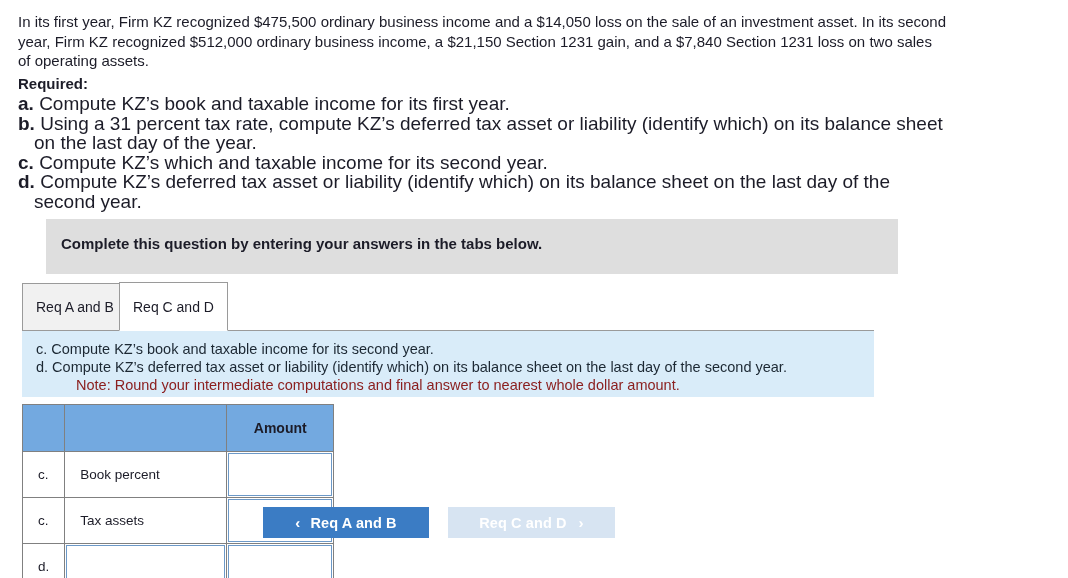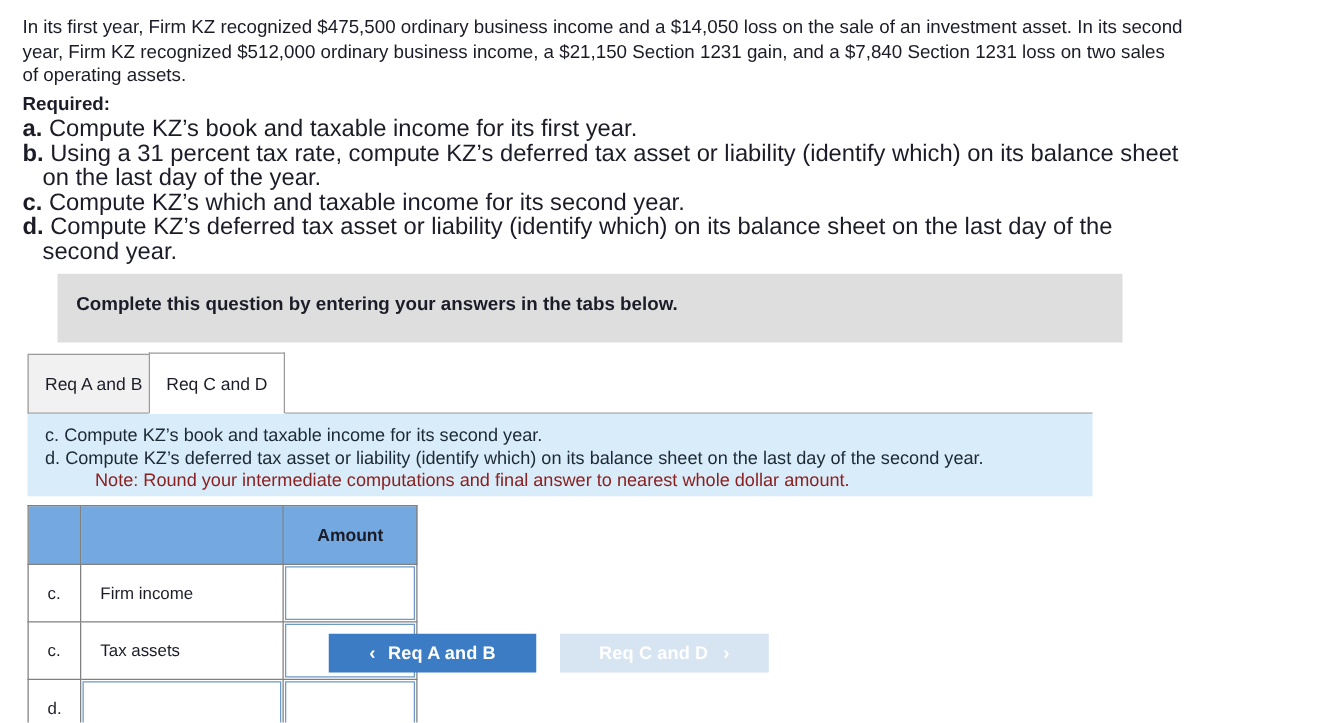--- a/index.html
+++ b/index.html
@@ -288,21 +288,21 @@
     </colgroup>
     <tbody>
       <tr class="hdr">
         <td></td>
         <td></td>
         <td class="amt-hdr">Amount</td>
       </tr>
 
       <tr>
         <td class="rowlabel">c.</td>
-        <td class="desc">Firm income</td>
+        <td class="desc">Book percent</td>
         <td class="inputcell">
           <div class="inputbox"></div>
         </td>
       </tr>
 
       <tr>
         <td class="rowlabel">c.</td>
         <td class="desc">Tax assets</td>
         <td class="inputcell">
           <div class="inputbox"></div>

